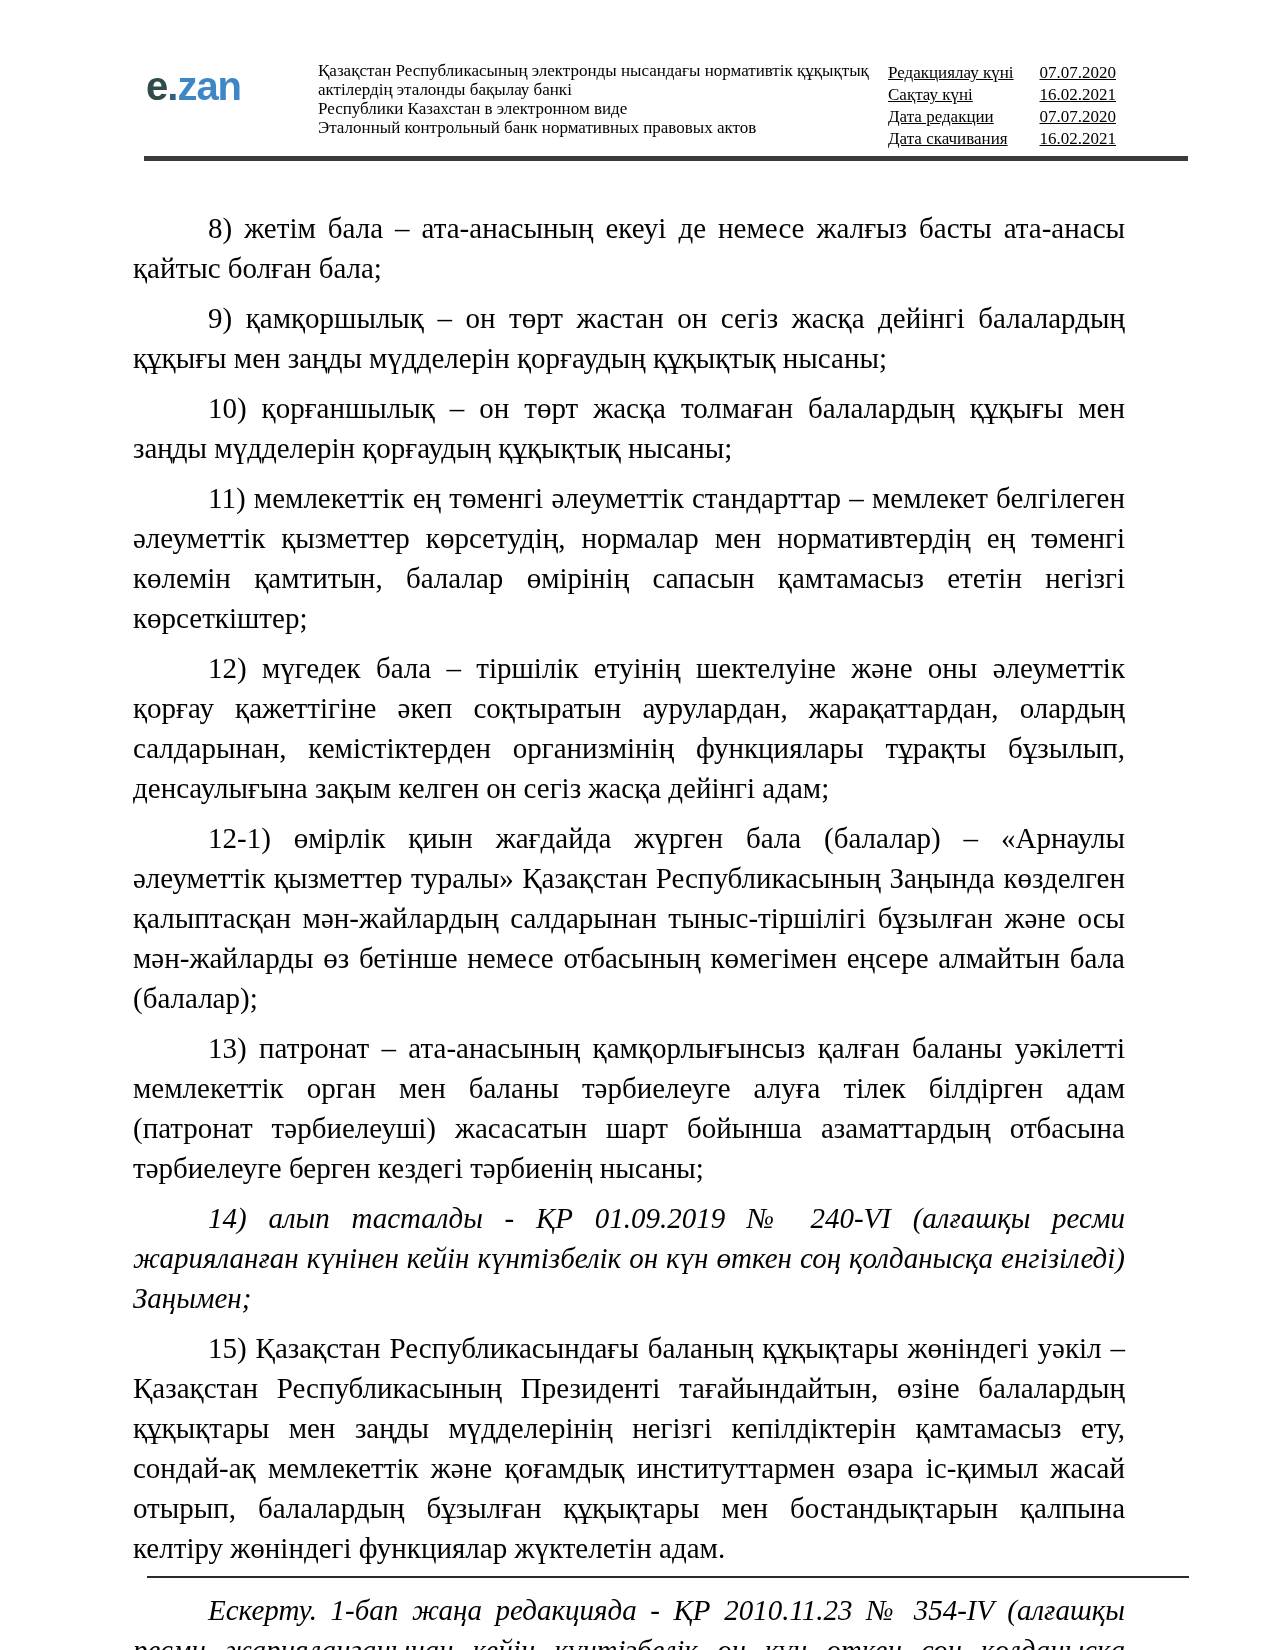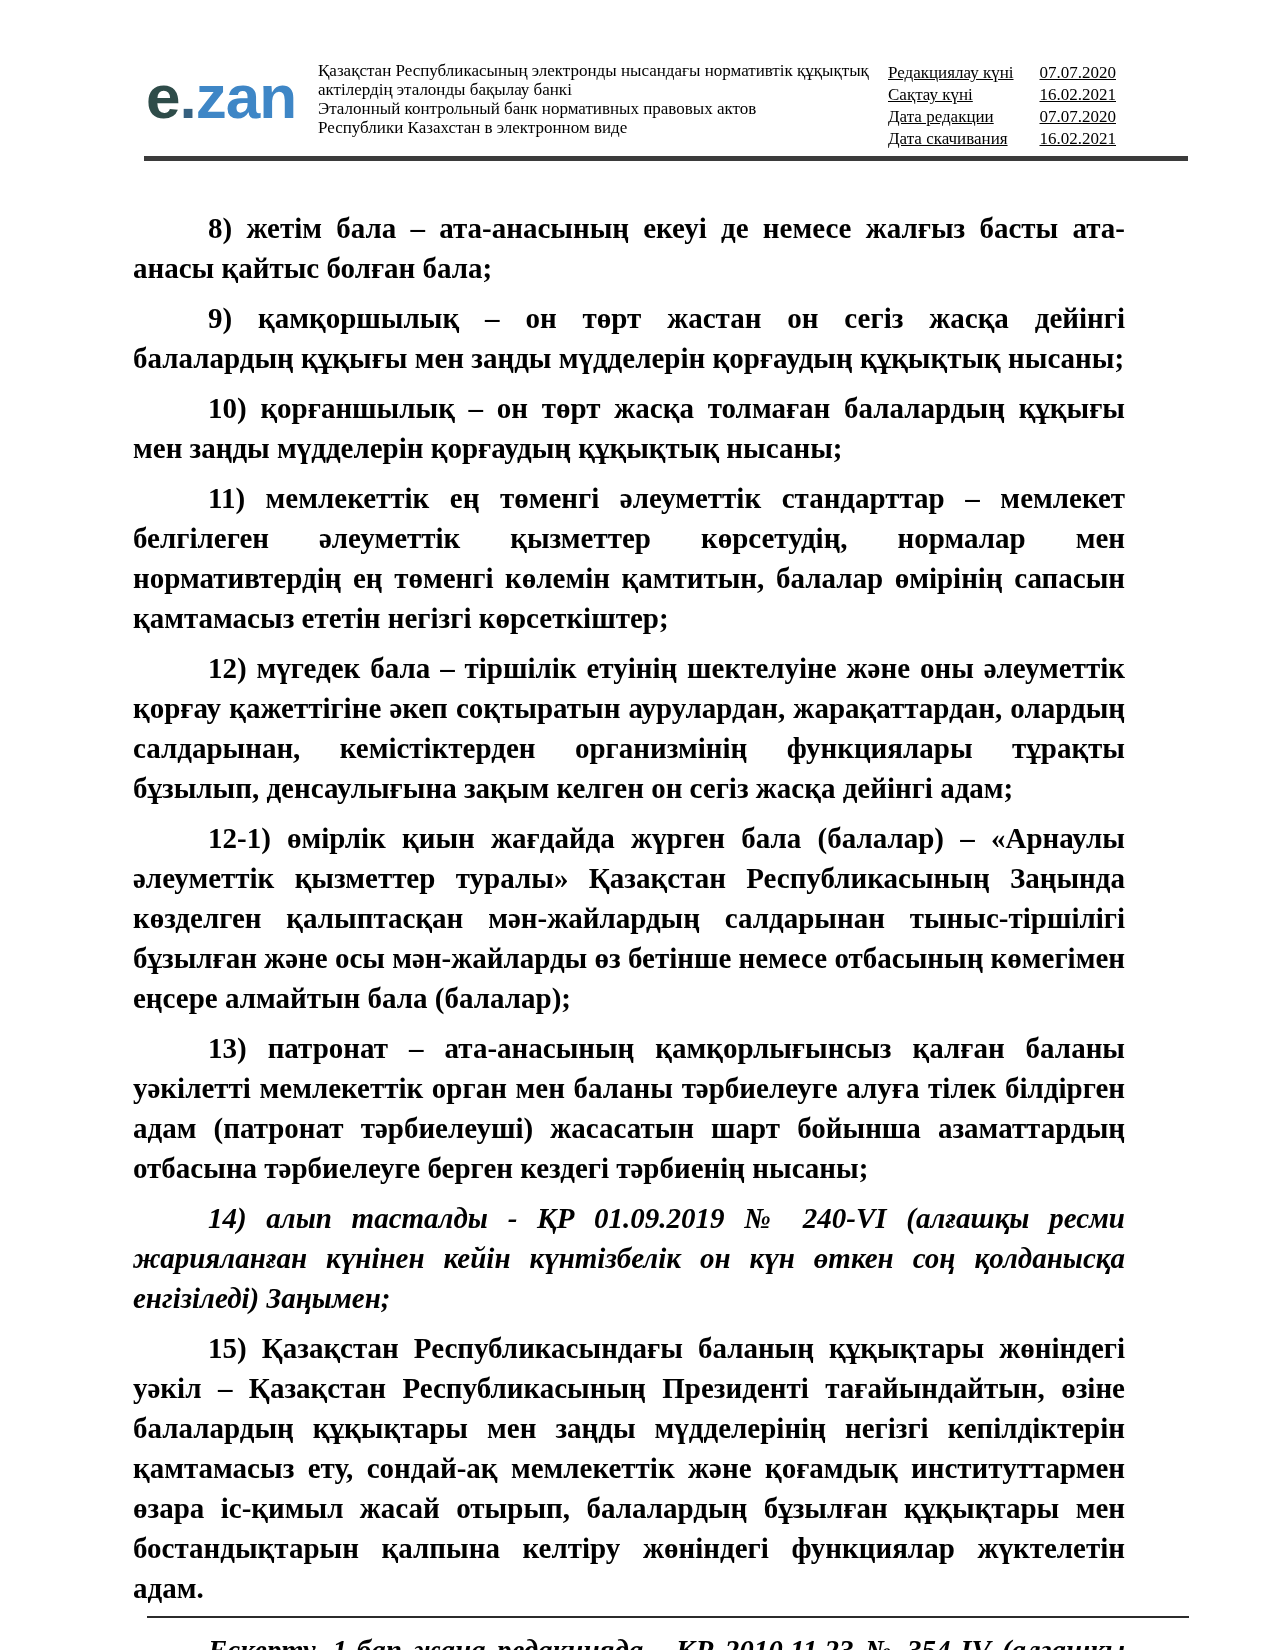--- a/index.html
+++ b/index.html
@@ -13,21 +13,21 @@
     overflow: hidden;
   }
 
   
   .logo {
     position: absolute;
     left: 146px;
     top: 66px;
     font-family: "Liberation Sans", sans-serif;
     font-weight: bold;
-    font-size: 62px;
+    font-size: 40px;
     line-height: 1;
     letter-spacing: -1px;
     white-space: nowrap;
   }
   .bank-title {
     position: absolute;
     left: 318px;
     top: 61px;
     width: 575px;
     font-size: 17px;
@@ -57,21 +57,20 @@
     left: 133px;
     top: 208px;
     width: 1008px;
     font-size: 29px;
     line-height: 40px;
     text-align: justify;
   }
   .doc p {
     text-indent: 75px;
     margin: 0 16px 10px 0;
-    font-weight: bold;
   }
   .doc p.italic { font-style: italic; }
   .note-separator {
     width: 1042px;
     height: 2px;
     margin: -2px 0 12px 14px;
     border: 0;
   }
 </style>
 </head>
@@ -80,23 +79,23 @@
 <div class="logo">
   <span style="color: rgb(46, 76, 73);">e</span><span style="color: rgb(53, 96, 127);">.</span><span style="color: rgb(62, 134, 198);">zan</span>
 </div>
 
 <div class="bank-title">
 
     <div>Қазақстан Республикасының электронды нысандағы нормативтік құқықтық</div>
 
     <div>актілердің эталонды бақылау банкі</div>
 
+    <div>Республики Казахстан в электронном виде</div>
+
     <div>Эталонный контрольный банк нормативных правовых актов</div>
-
-    <div>Республики Казахстан в электронном виде</div>
   </div>
 
 <div class="meta">
 
     <div class="meta-row">
       <span class="lbl">Редакциялау күні</span>
       <span class="val">07.07.2020</span>
     </div>
 
     <div class="meta-row">

